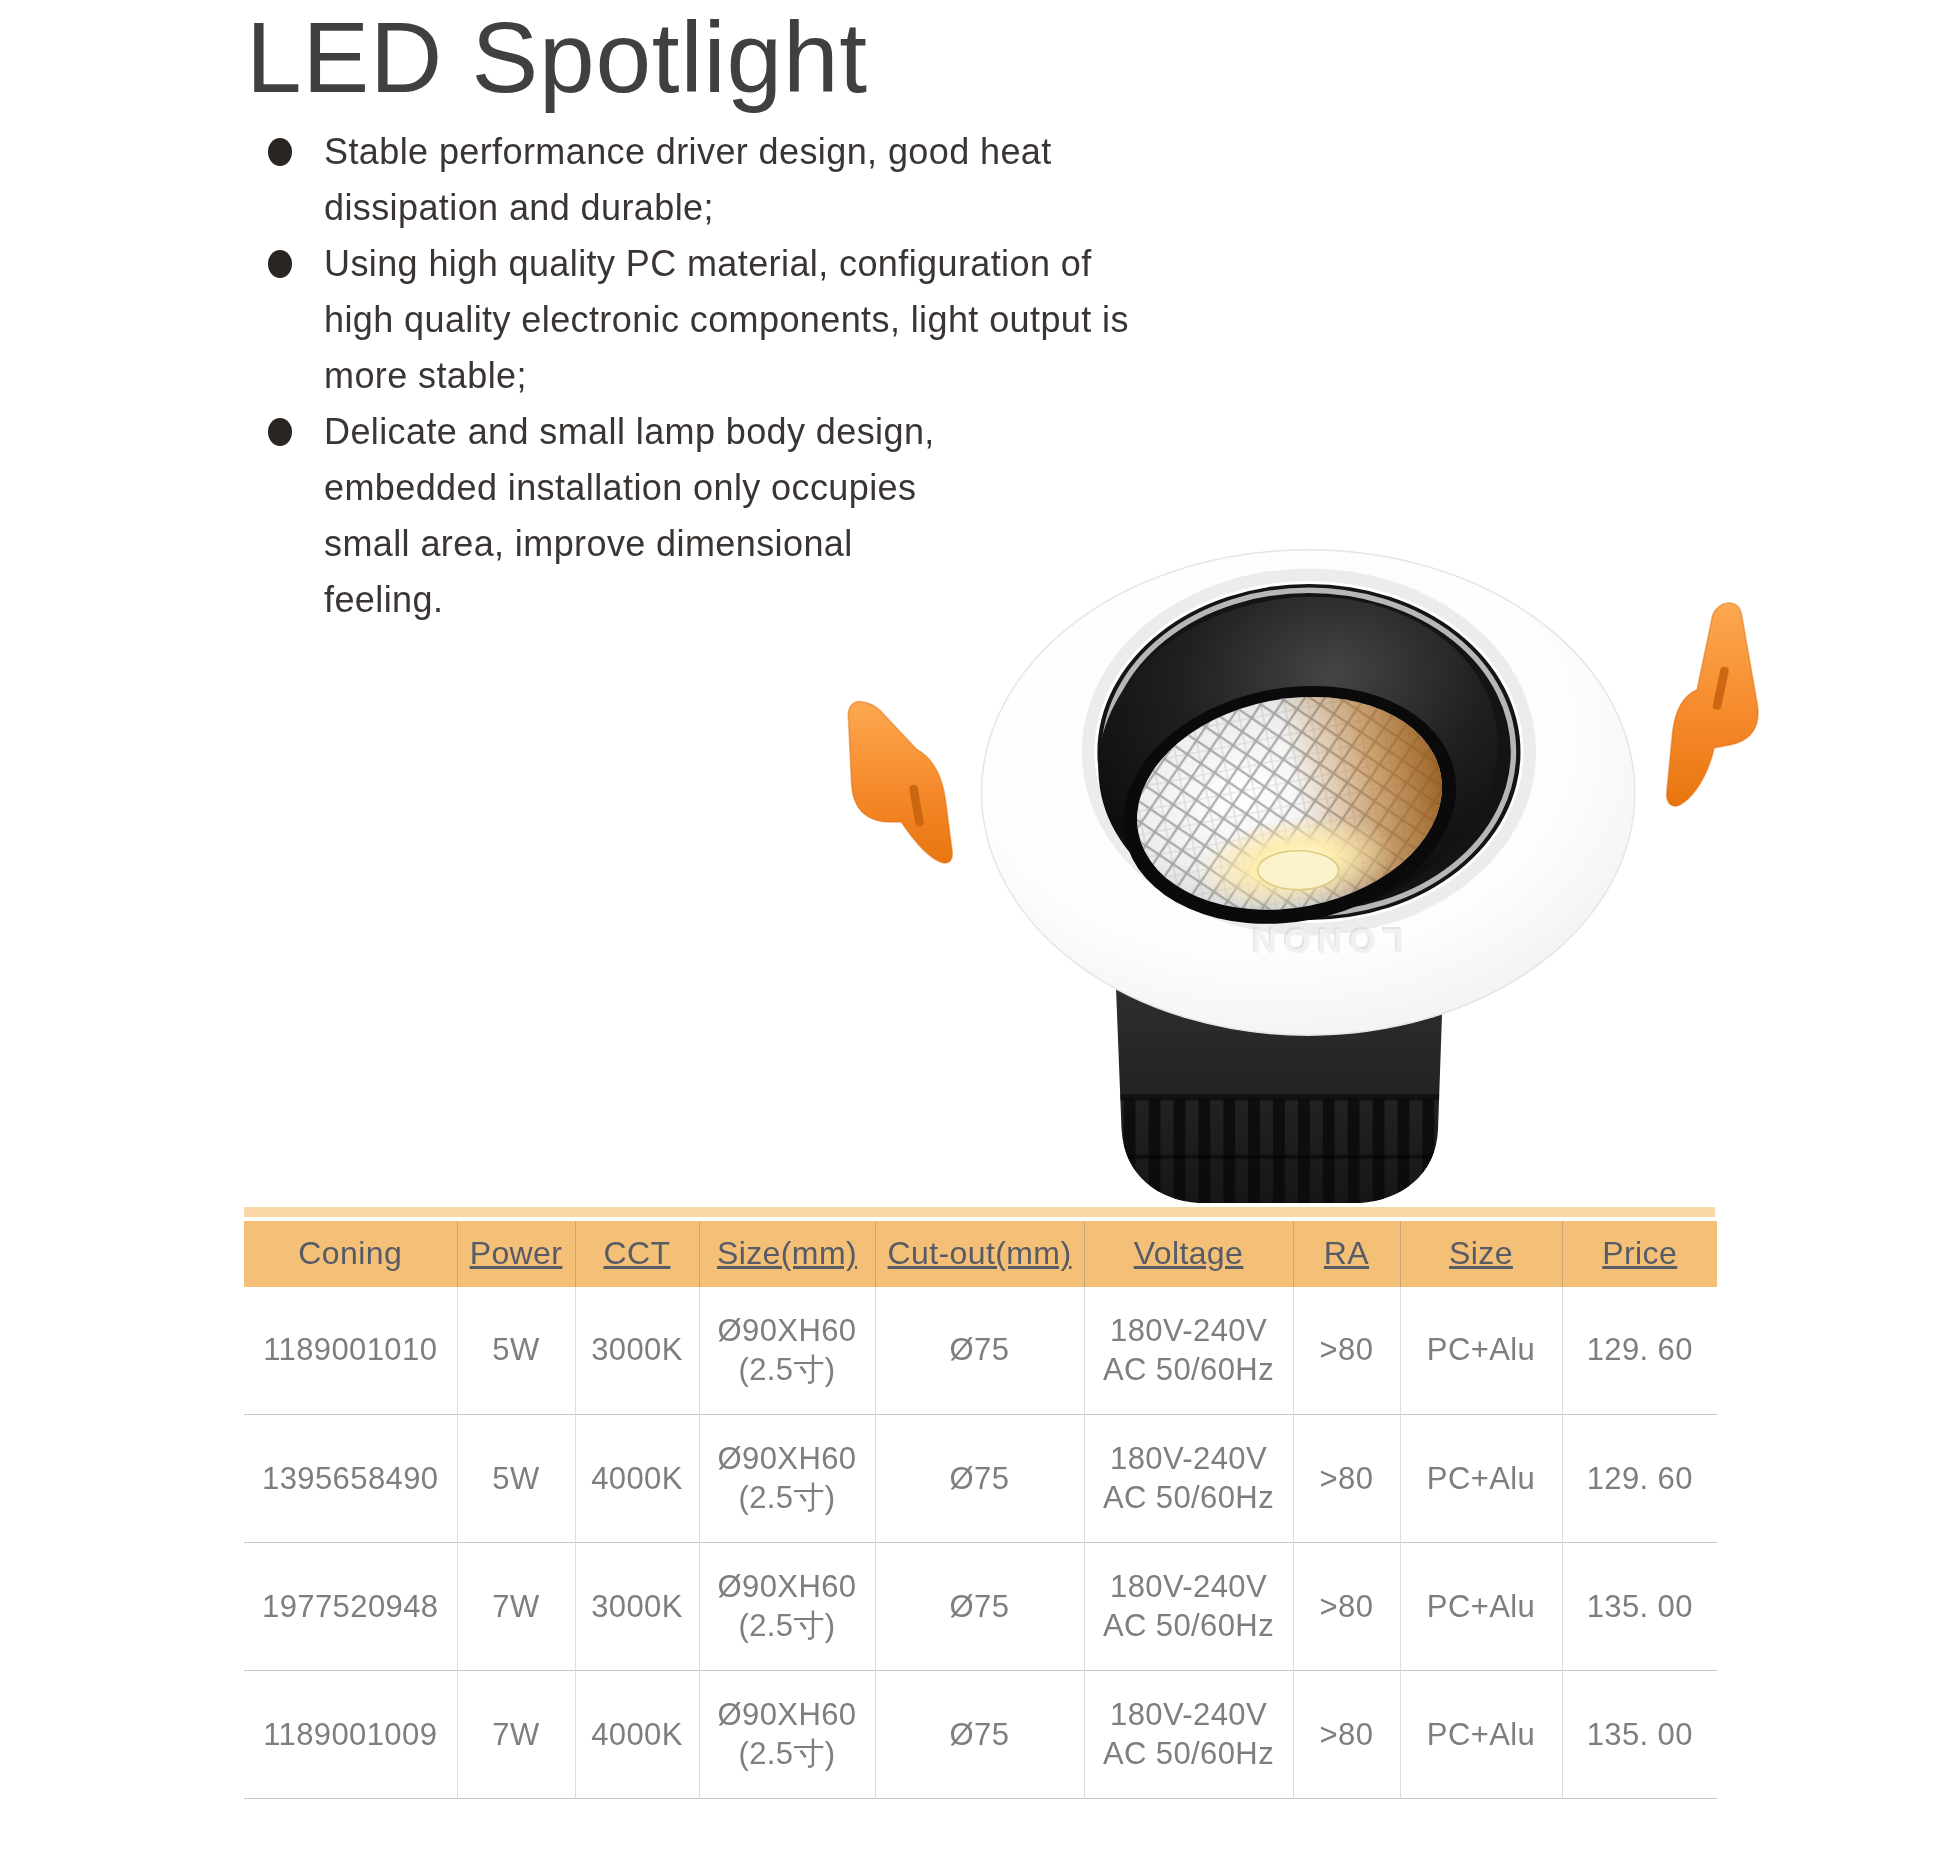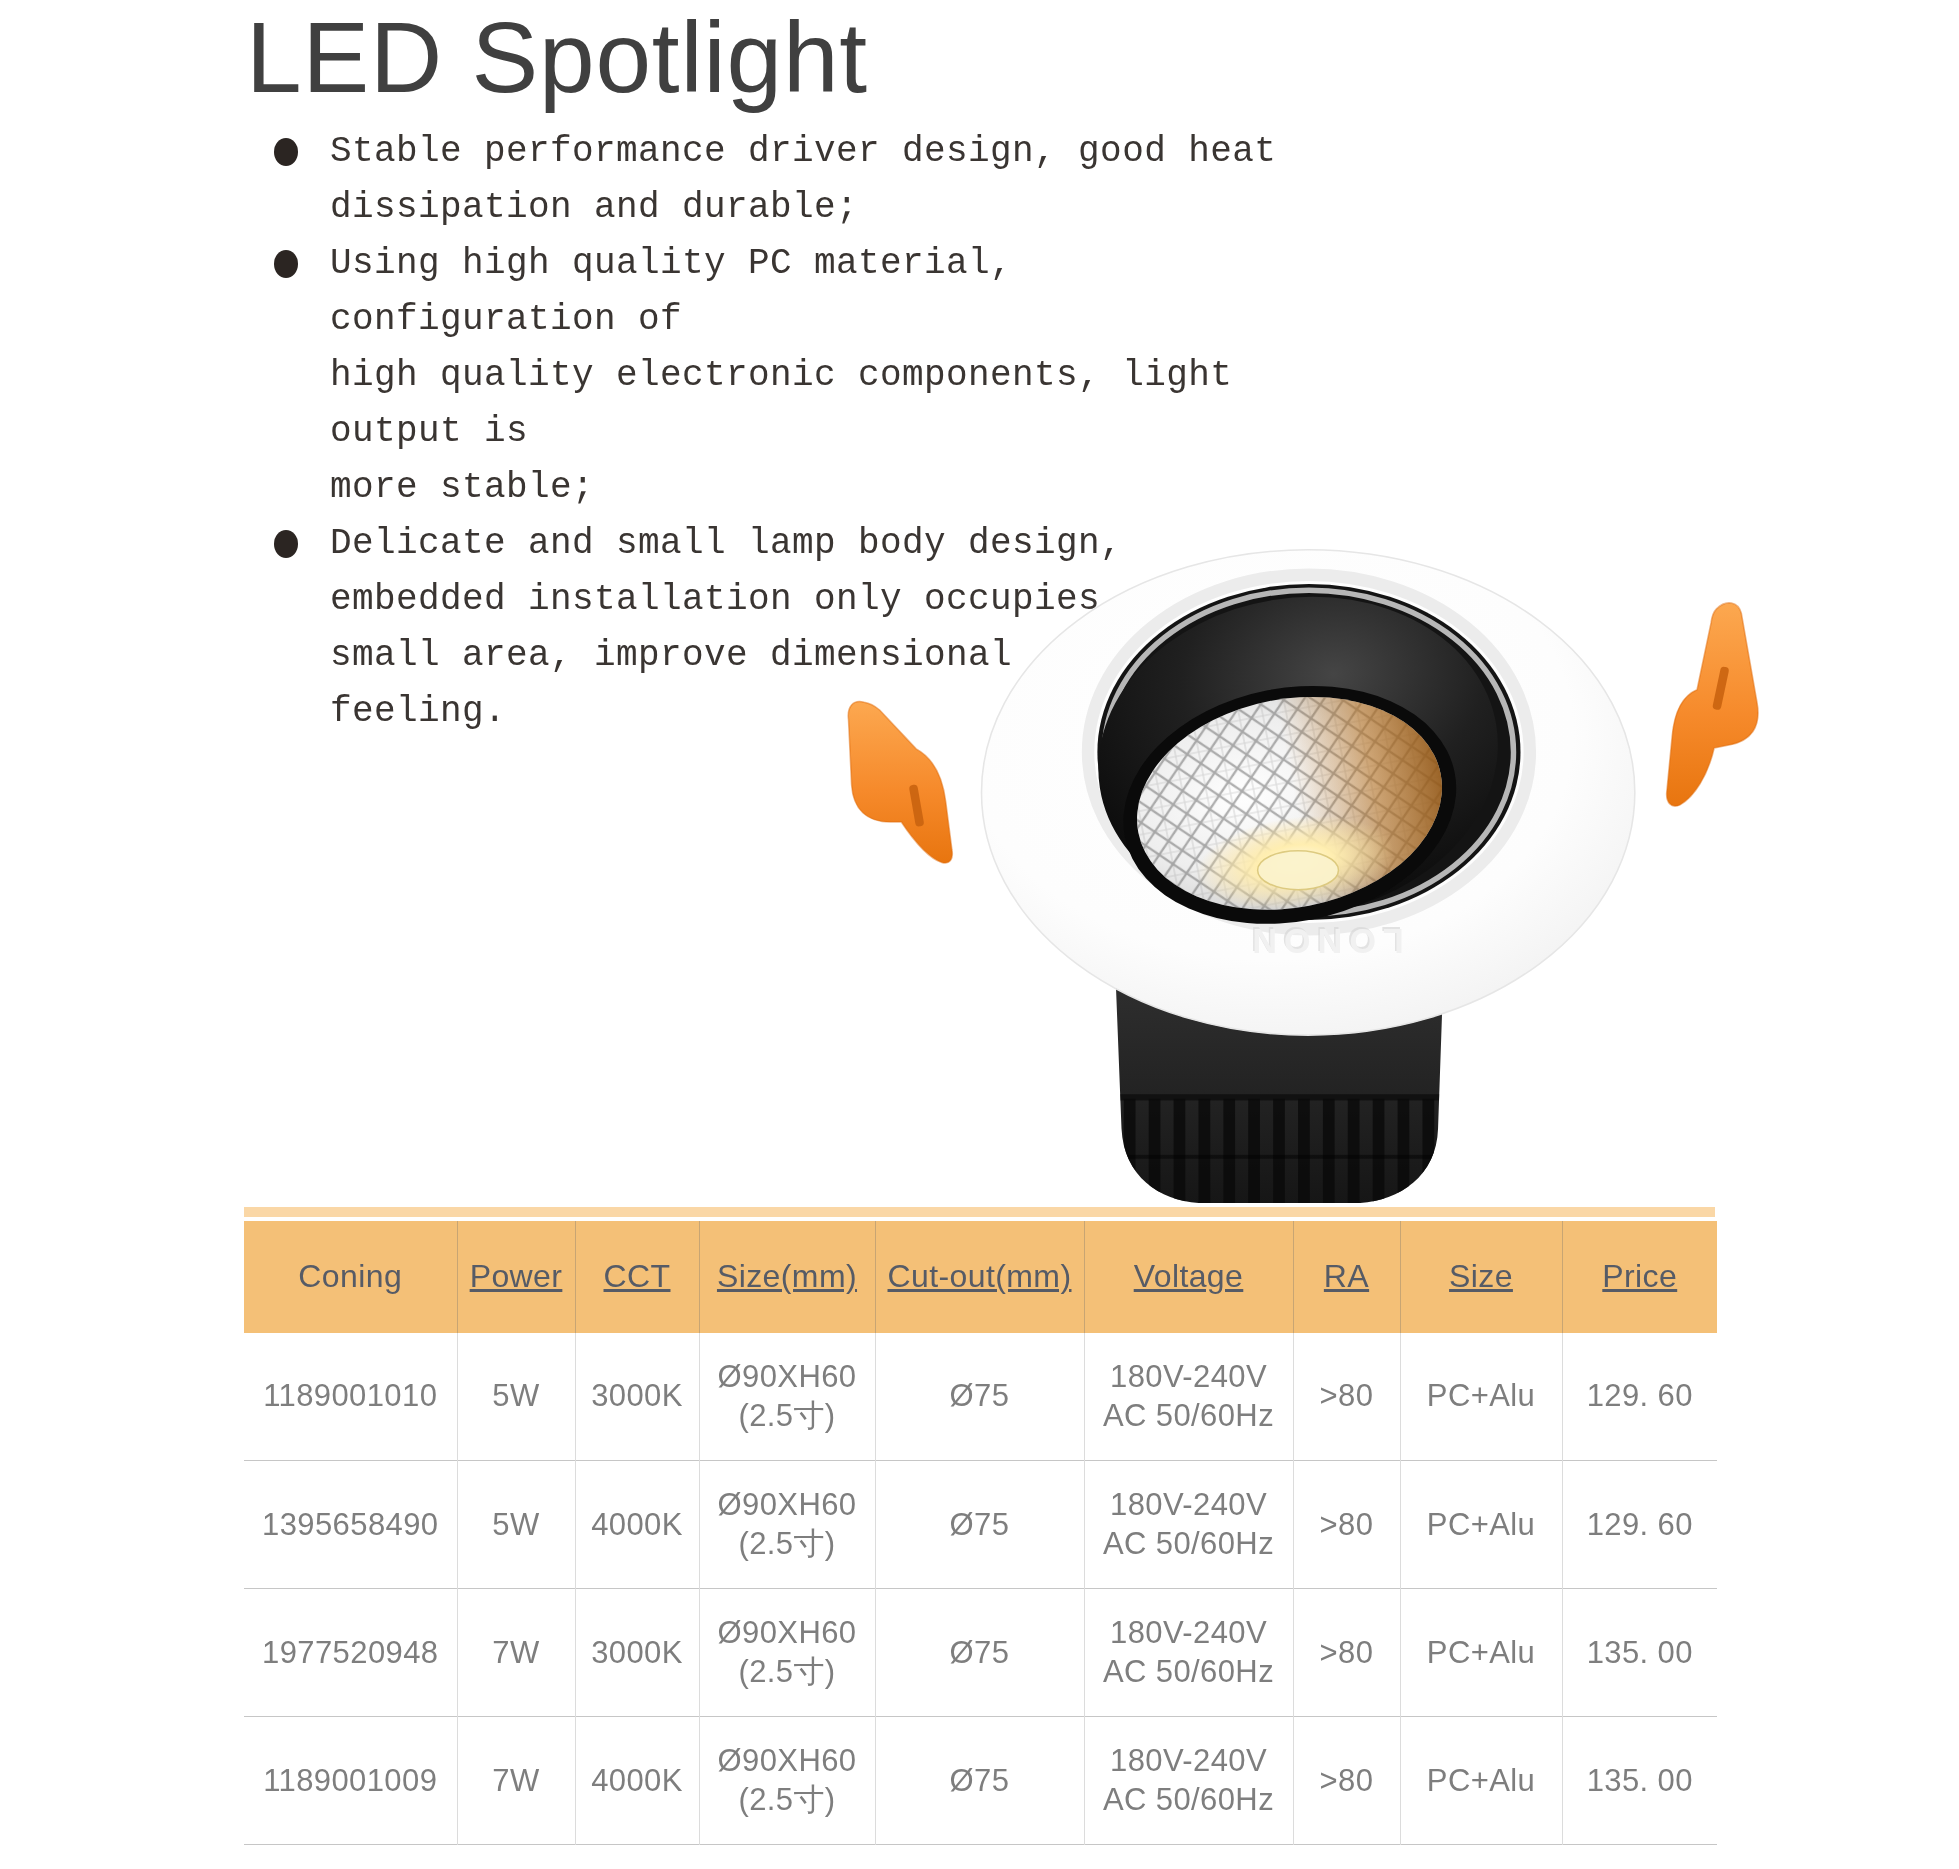--- a/index.html
+++ b/index.html
@@ -19,24 +19,23 @@
     line-height: 1.1;
     font-weight: 400;
     color: #404040;
     letter-spacing: 0.8px;
     white-space: nowrap;
   }
 
   
   .features {
     position: absolute;
-    left: 274px; top: 124px;
+    left: 268px; top: 124px;
     width: 1004px;
     list-style: none;
-    font-family: Liberation Mono, monospace;
   }
   .features li { display: flex; align-items: flex-start; }
   .bullet-dot {
     flex: 0 0 auto;
     width: 24px; height: 28px;
     margin-top: 14px; margin-right: 32px;
     background: #2B2522;
     border-radius: 50%;
   }
   .feature-text {
@@ -66,21 +65,21 @@
   .col-coning  { width: 213px; }
   .col-power   { width: 118px; }
   .col-cct     { width: 124px; }
   .col-size    { width: 176px; }
   .col-cutout  { width: 209px; }
   .col-voltage { width: 209px; }
   .col-ra      { width: 107px; }
   .col-body    { width: 162px; }
   .col-price   { width: 155px; }
   table.spec th {
-    height: 112px;
+    height: 66px;
     background: #F4C077;
     color: #565B66;
     font-size: 32px;
     font-weight: 400;
     text-align: center;
     vertical-align: middle;
     letter-spacing: 0.4px;
   }
   table.spec th + th { border-left: 1.6px solid rgba(110,110,110,0.32); text-decoration: underline; }
   table.spec td {

